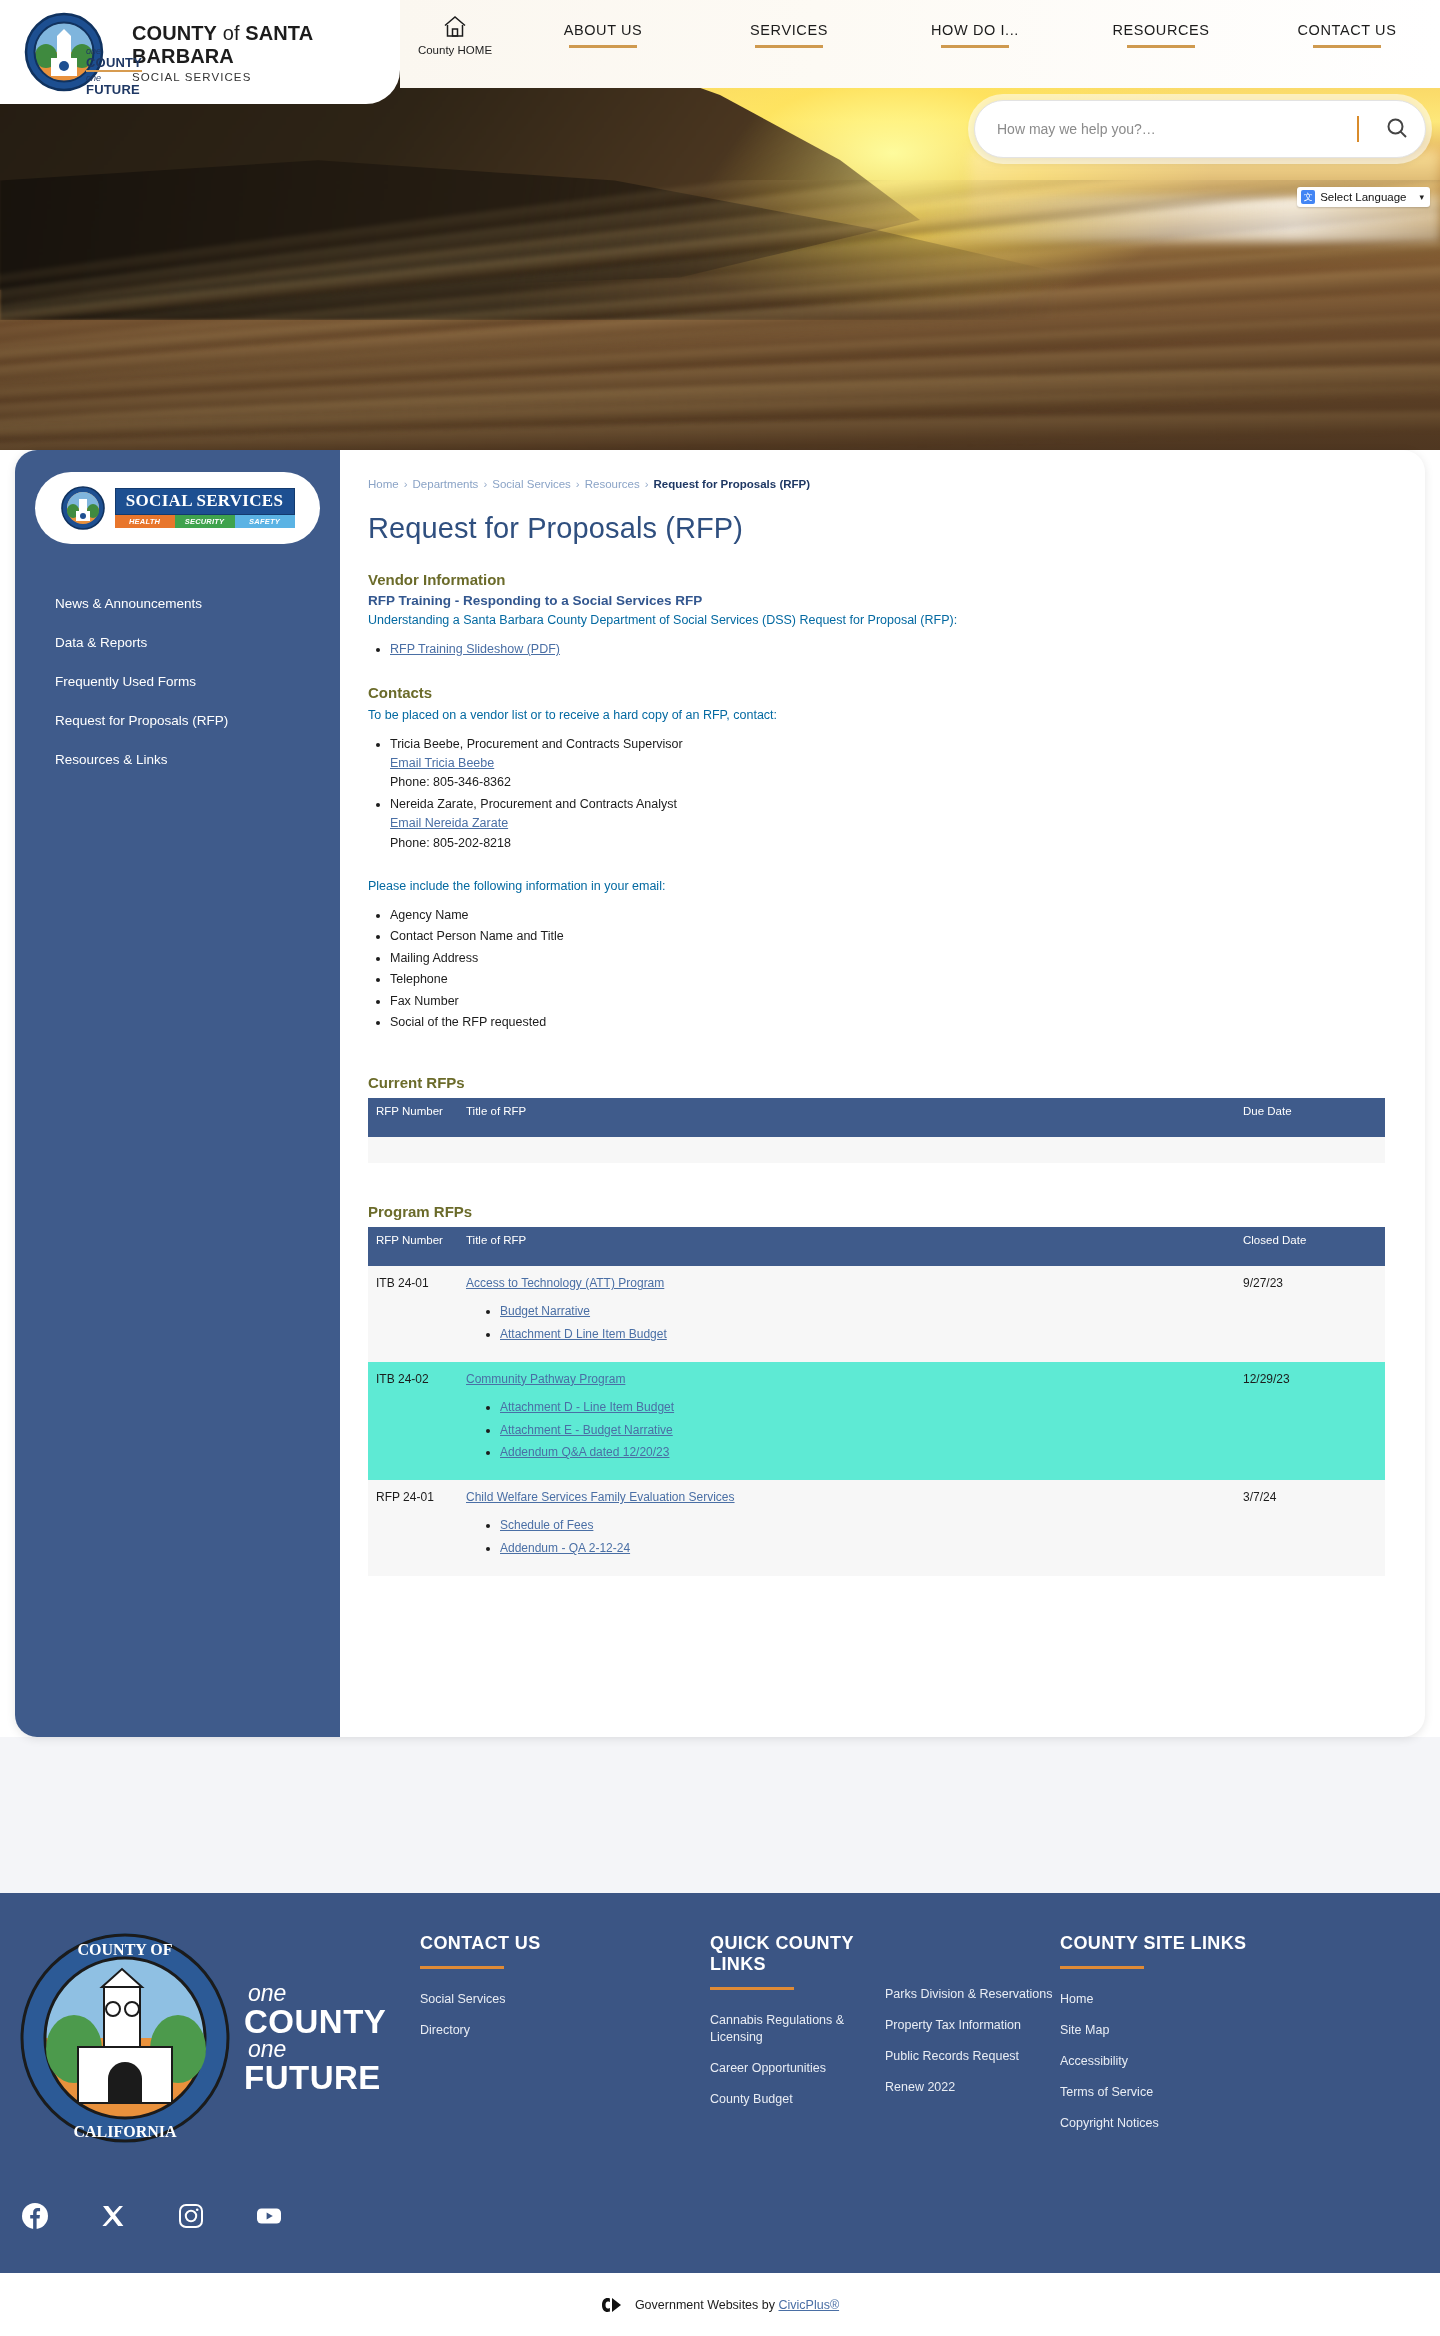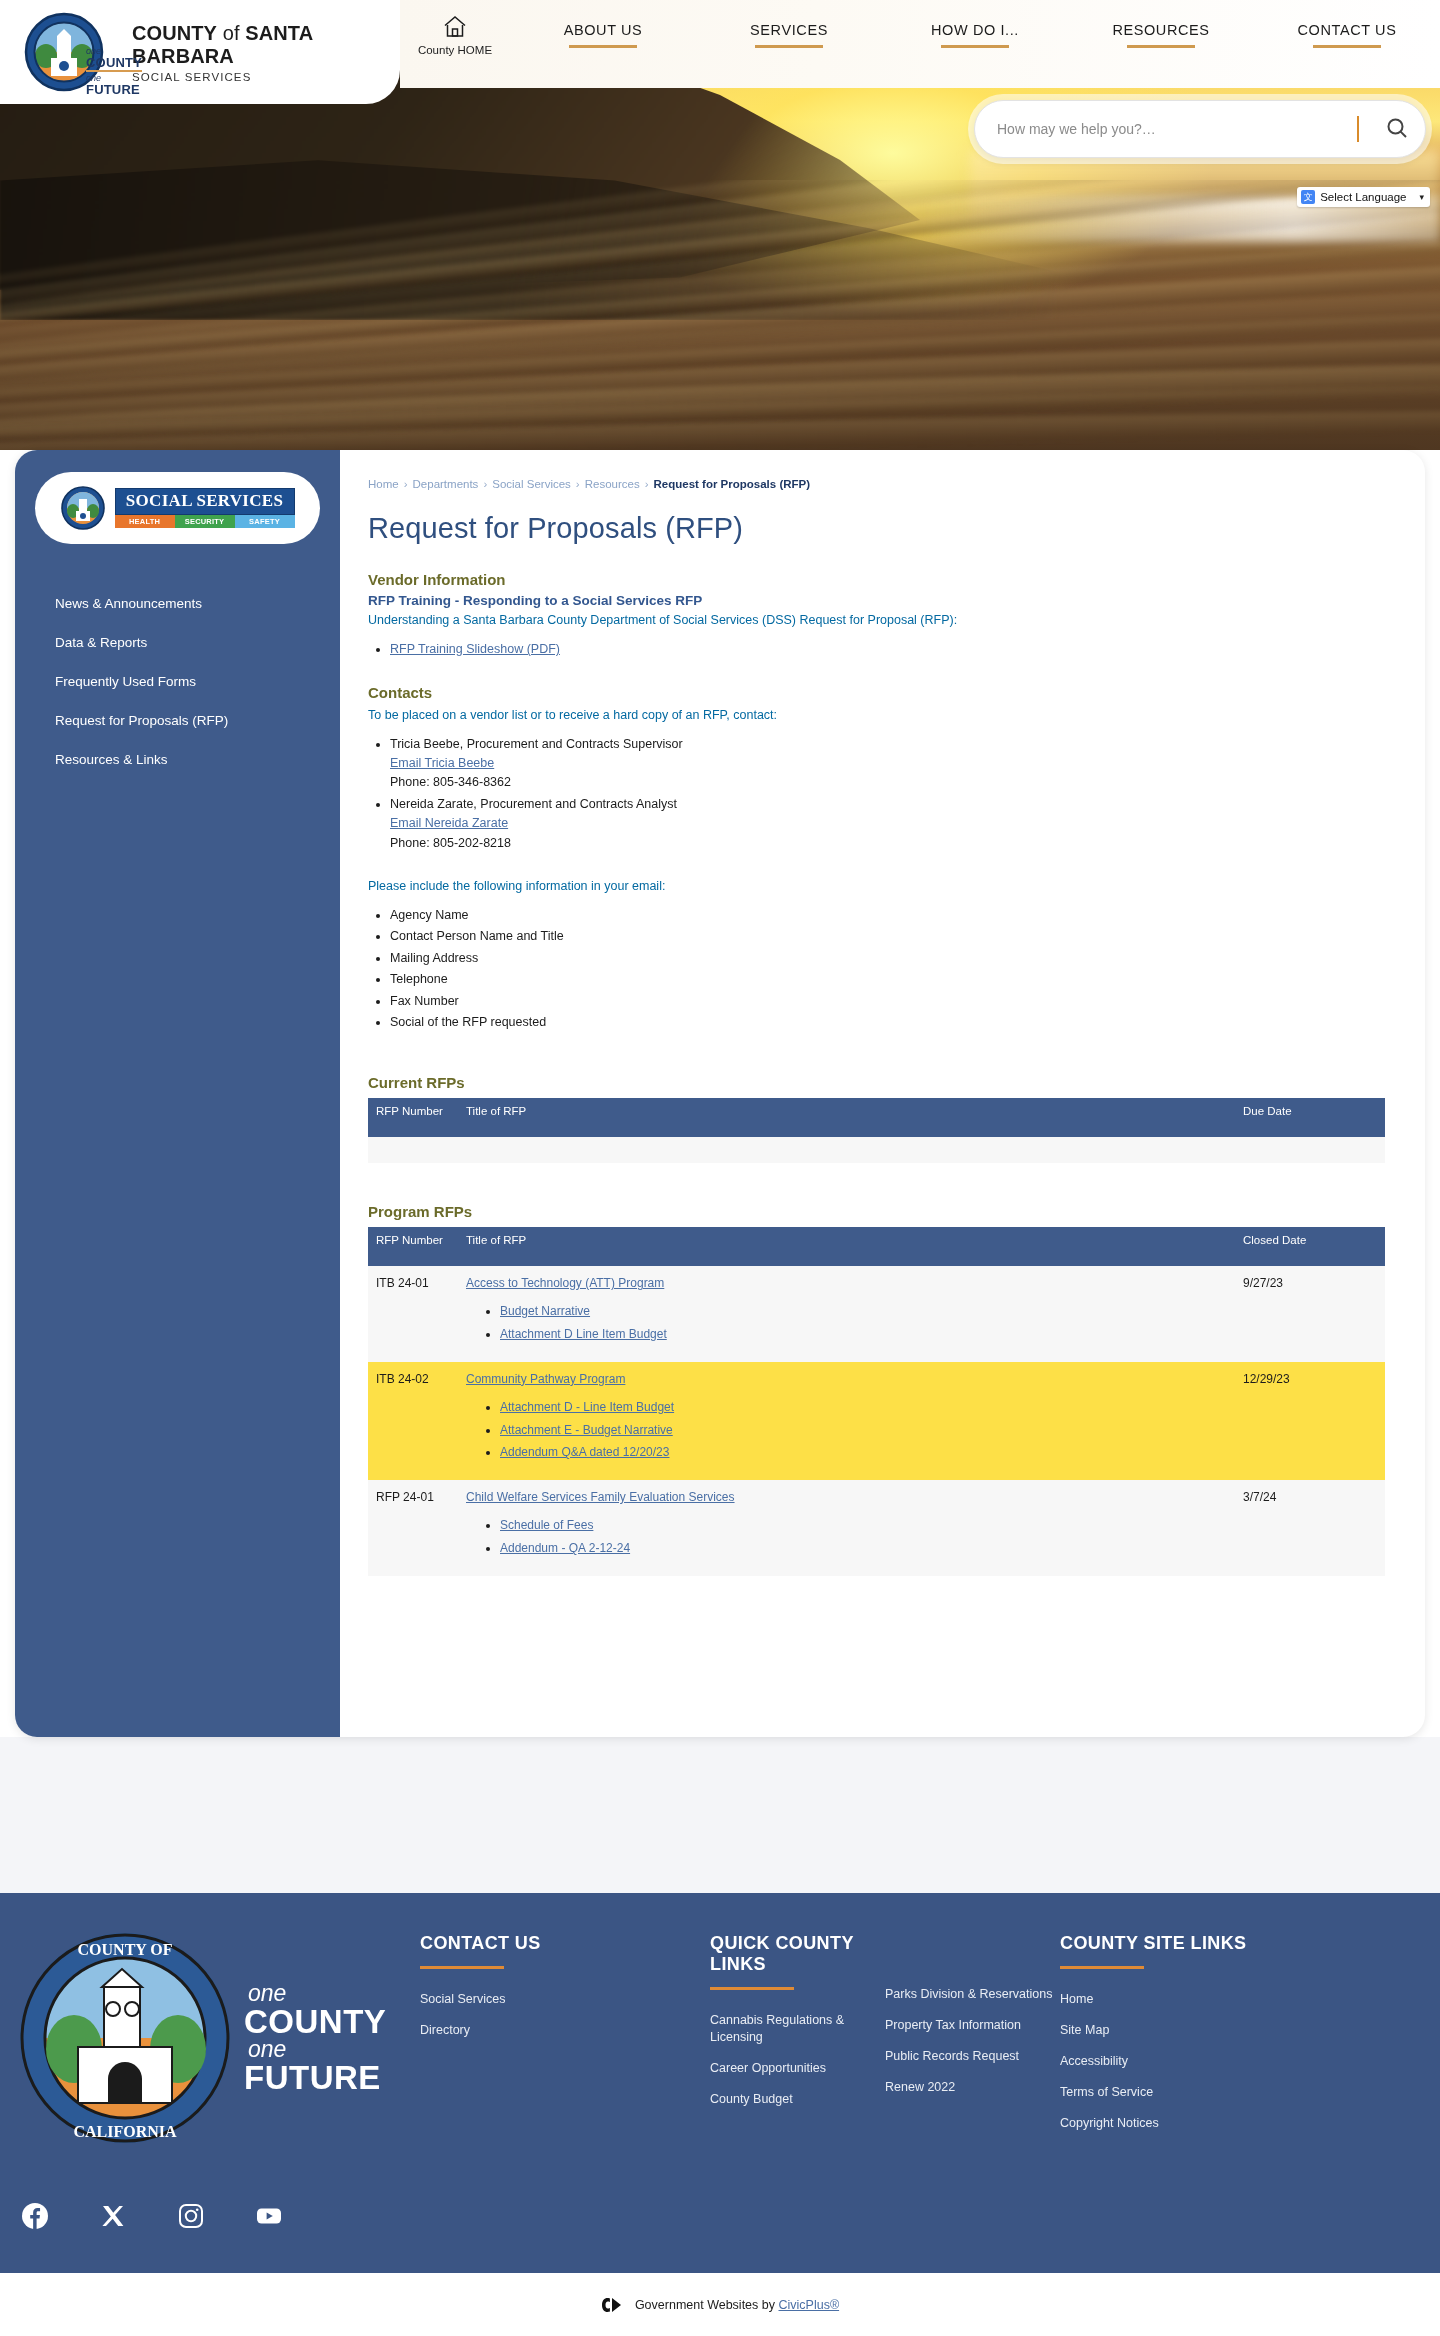--- a/index.html
+++ b/index.html
@@ -157,21 +157,21 @@
   .ss-badge { display: flex; flex-direction: column; width: 180px; }
   .ss-badge .top {
     background: #1d4f91; color: #fff; text-align: center;
     font-family: "Liberation Serif", serif; font-weight: bold;
     font-size: 17px; letter-spacing: .3px; padding: 2px 0 3px;
     border: 1px solid #133a6e;
   }
   .ss-badge .bar { display: flex; height: 13px; }
   .ss-badge .bar span {
     flex: 1; color: #fff; font-size: 7.5px; font-weight: bold;
-    display: flex; align-items: center; justify-content: center; letter-spacing: .2px;
+    display: flex; align-items: center; justify-content: center; letter-spacing: .2px; font-style: italic;
   }
   .ss-badge .bar .h { background: #e8762c; }
   .ss-badge .bar .s { background: #3fa34d; }
   .ss-badge .bar .f { background: #5bb3e4; }
 
   .side-nav { margin-top: 40px; }
   .side-item {
     display: block; color: #fff; font-size: 13.5px;
     padding: 12px 20px 12px 40px; text-decoration: none; cursor: pointer;
   }
@@ -208,21 +208,21 @@
     background: #3f5b8b; color: #fff; font-size: 11.5px; font-weight: normal;
     text-align: left; padding: 7px 8px 20px;
   }
   table.rfp thead th.c1 { width: 90px; }
   table.rfp thead th.c3 { width: 150px; }
   table.rfp tbody td {
     font-size: 12px; color: #1c1c1c; padding: 10px 8px 16px;
     vertical-align: top;
   }
   table.rfp tbody tr.odd td { background: #f7f7f7; }
-  table.rfp tbody tr.even td { background: #fde047; }
+  table.rfp tbody tr.even td { background: #5eead4; }
   table.rfp tbody tr.empty td { background: #f7f7f7; height: 26px; padding: 0; }
   table.rfp td ul { margin: 10px 0 0 34px; }
   table.rfp td ul li { font-size: 12px; line-height: 1.9; }
 
   
   .footer {
     position: absolute; left: 0; top: 1893px; width: 1440px; height: 380px;
     background: #3b5584;
   }
   .f-inner { display: flex; padding: 36px 0 0 0; }

